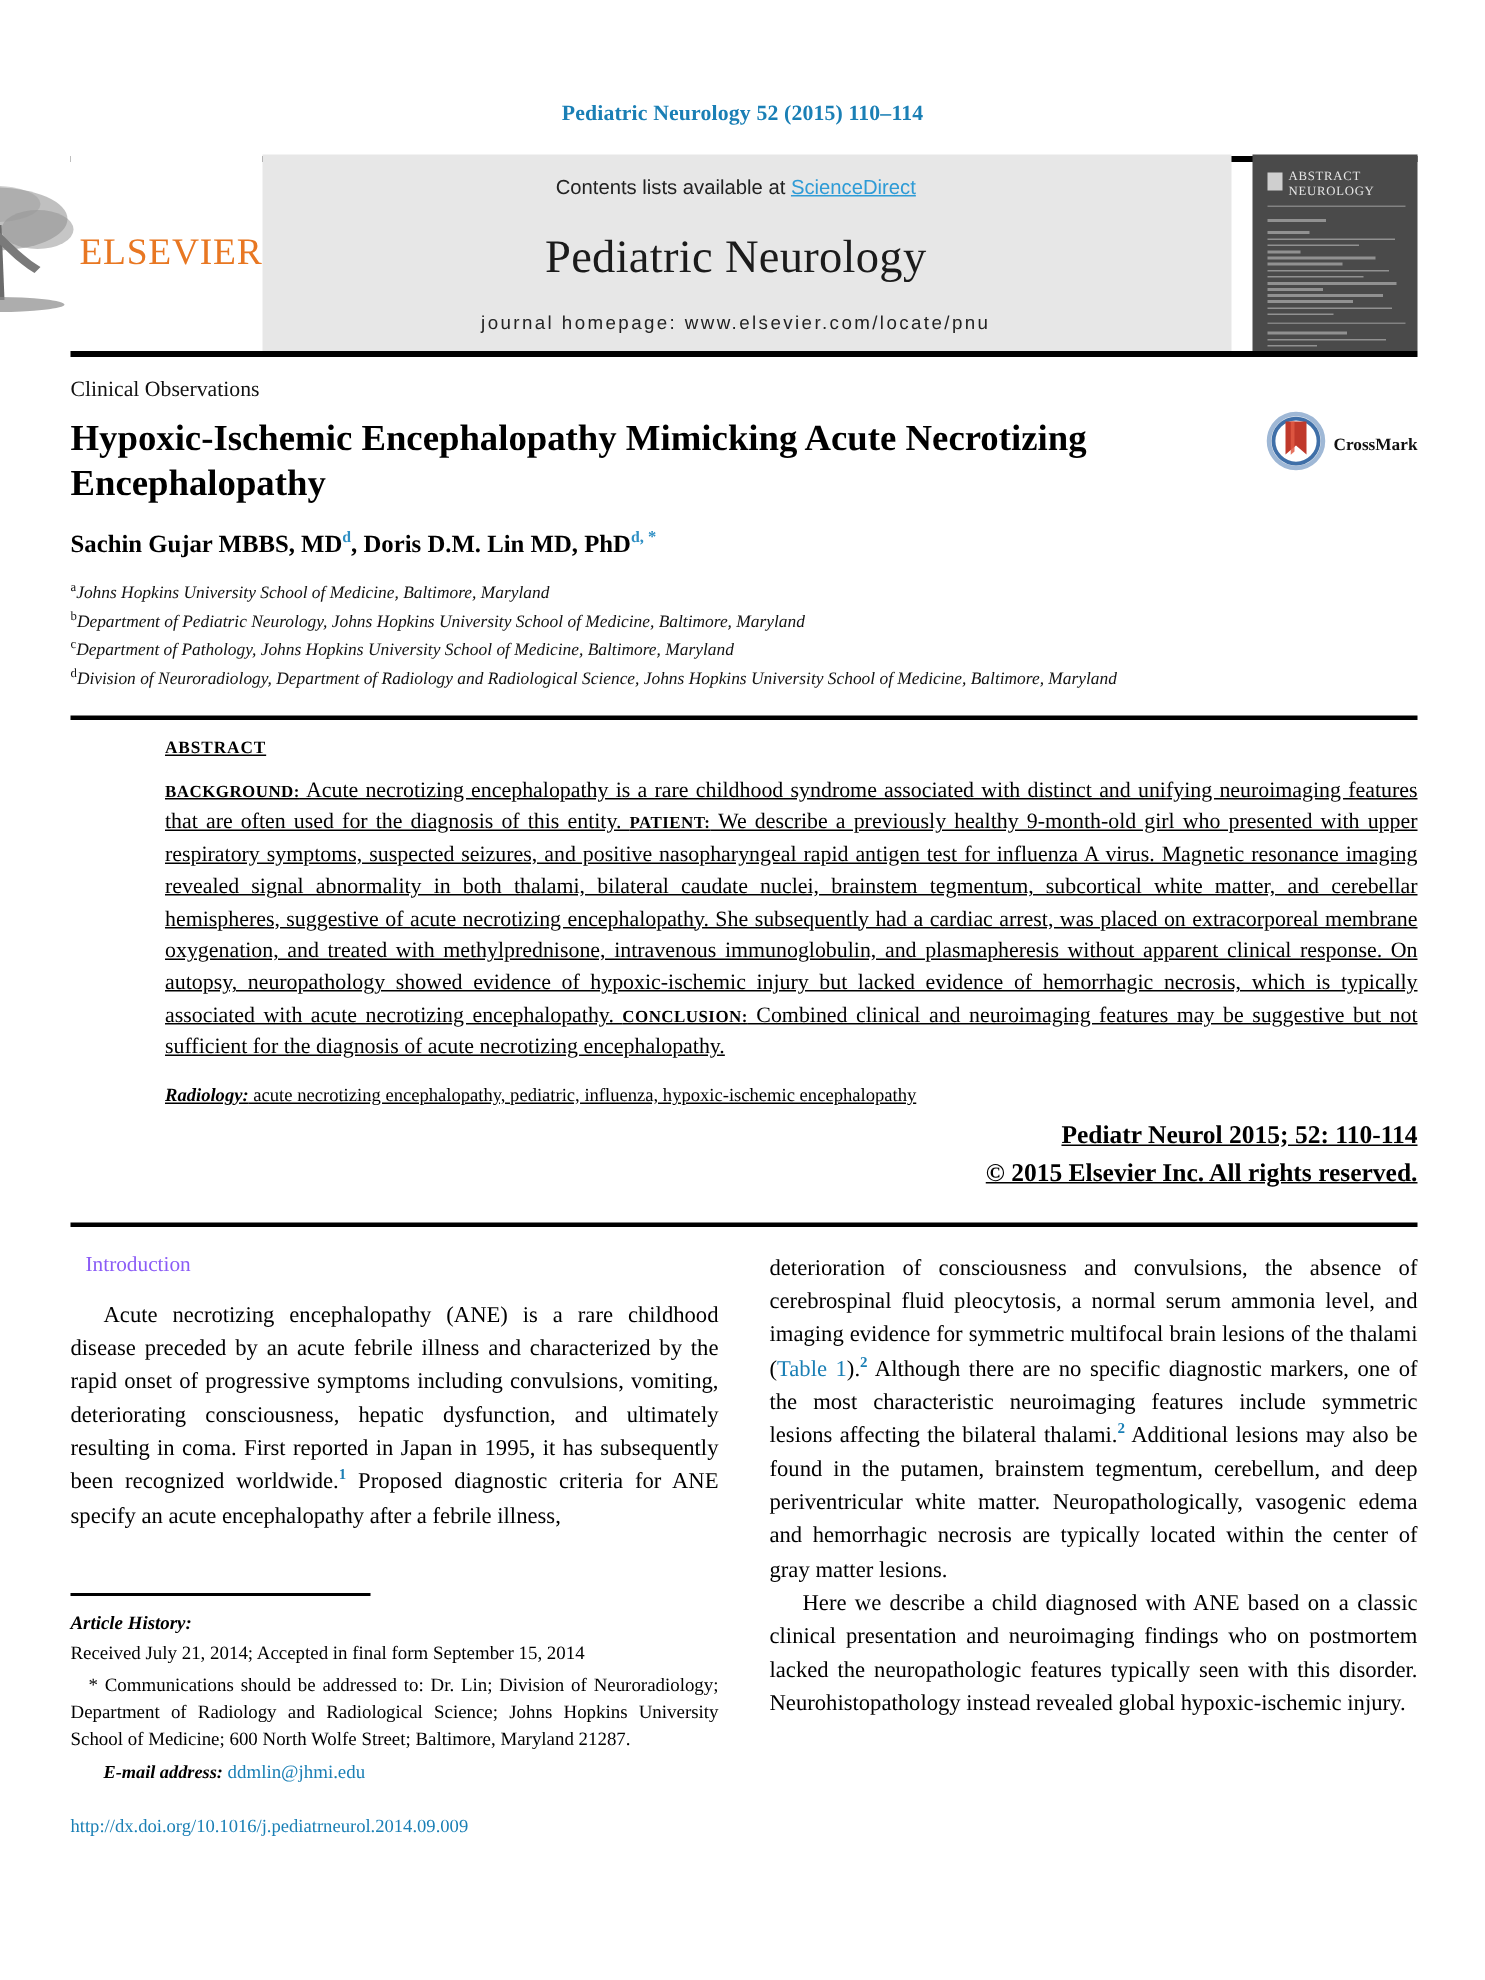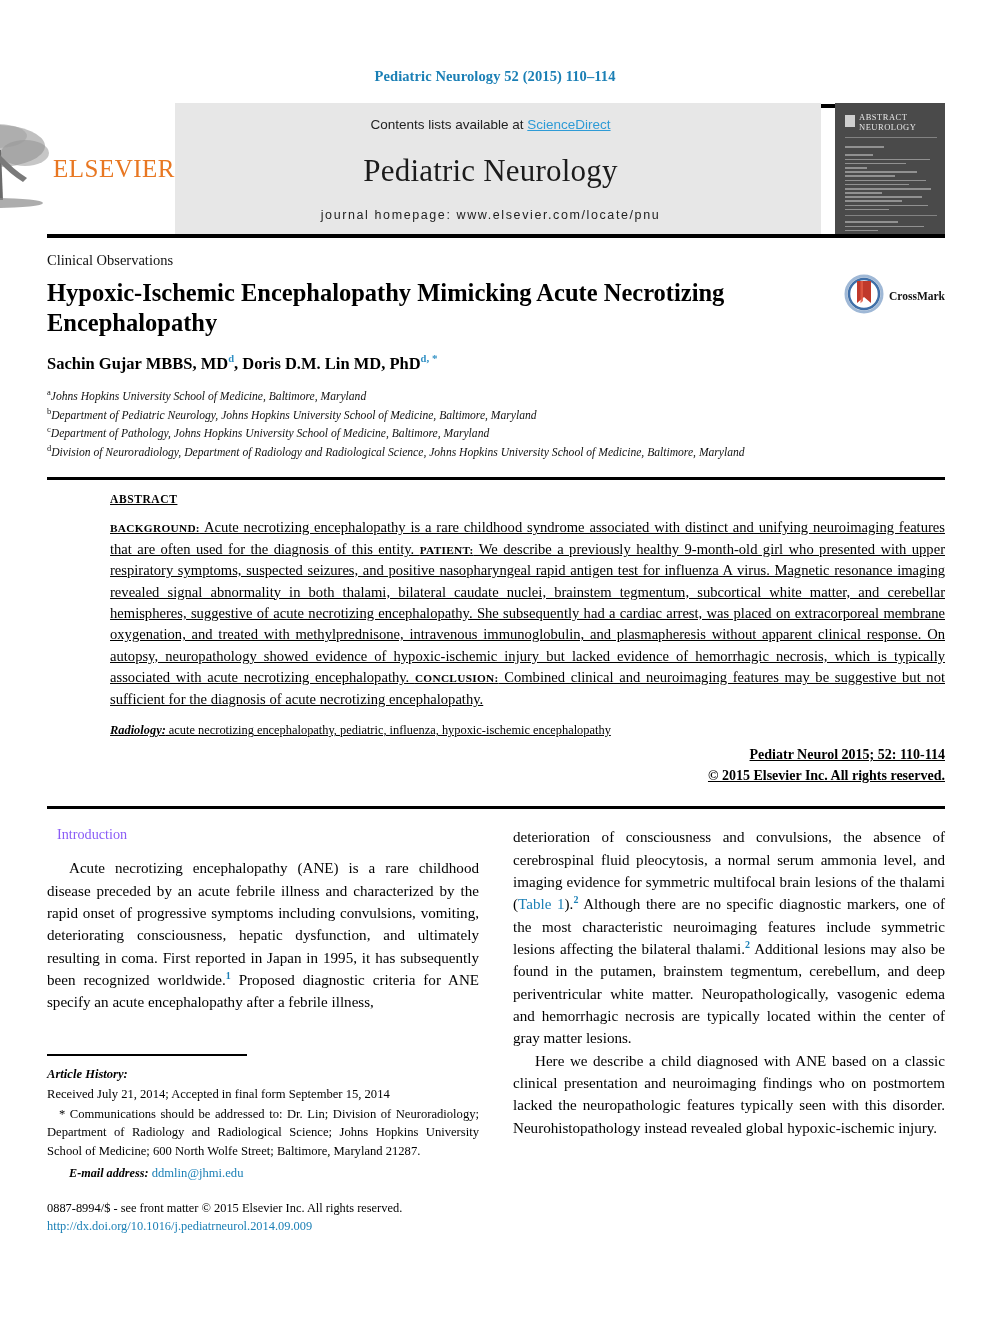--- a/index.html
+++ b/index.html
@@ -231,21 +231,21 @@
     font-family: "Liberation Serif", serif;
     font-size: 12.4px;
     color: #000;
   }
   .keywords .kw-lab { font-weight: bold; font-style: italic; }
   .cite-right {
     margin-top: 6px;
     text-align: right;
     font-family: "Liberation Serif", serif;
     font-weight: bold;
-    font-size: 14px;
+    font-size: 17px;
     line-height: 1.5;
     color: #000;
   }
 
   .rule-thin-2 {
     margin: 20px 45px 0 47px;
     height: 3px;
     background: #000;
   }
 
@@ -449,21 +449,20 @@
       <div class="footer-rule"></div>
       <div class="footnotes">
         <div class="hist-line it">Article History:</div>
         <div class="hist-line">Received July 21, 2014; Accepted in final form September 15, 2014</div>
         <div class="corresp">* Communications should be addressed to: Dr. Lin; Division of Neuroradiology; Department of Radiology and Radiological Science; Johns Hopkins University School of Medicine; 600 North Wolfe Street; Baltimore, Maryland 21287.</div>
         <div class="email-line">
           <span class="lbl">E-mail address:</span>
           <a href="#">ddmlin@jhmi.edu</a>
         </div>
         <div class="issn-block">
-          <div>0887-8994/$ - see front matter © 2015 Elsevier Inc. All rights reserved.</div>
           <a class="doi" href="#" style="text-decoration:none">http://dx.doi.org/10.1016/j.pediatrneurol.2014.09.009</a>
         </div>
       </div>
     </div>
 
     <div class="col col-right">
       <p class="body-p noindent"><span>deterioration of consciousness and convulsions, the absence of cerebrospinal fluid pleocytosis, a normal serum ammonia level, and imaging evidence for symmetric multifocal brain lesions of the thalami (</span><a class="inline-link" href="#" style="text-decoration:none">Table 1</a><span>).</span><sup class="sup-ref">2</sup><span> Although there are no specific diagnostic markers, one of the most characteristic neuroimaging features include symmetric lesions affecting the bilateral thalami.</span><sup class="sup-ref">2</sup><span> Additional lesions may also be found in the putamen, brainstem tegmentum, cerebellum, and deep periventricular white matter. Neuropathologically, vasogenic edema and hemorrhagic necrosis are typically located within the center of gray matter lesions.</span></p>
       <p class="body-p">Here we describe a child diagnosed with ANE based on a classic clinical presentation and neuroimaging findings who on postmortem lacked the neuropathologic features typically seen with this disorder. Neurohistopathology instead revealed global hypoxic-ischemic injury.</p>
     </div>
 

